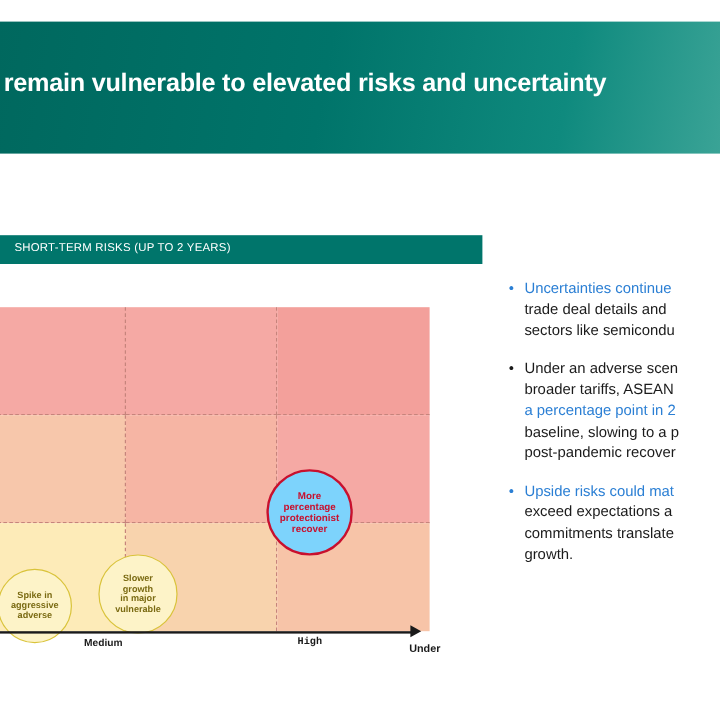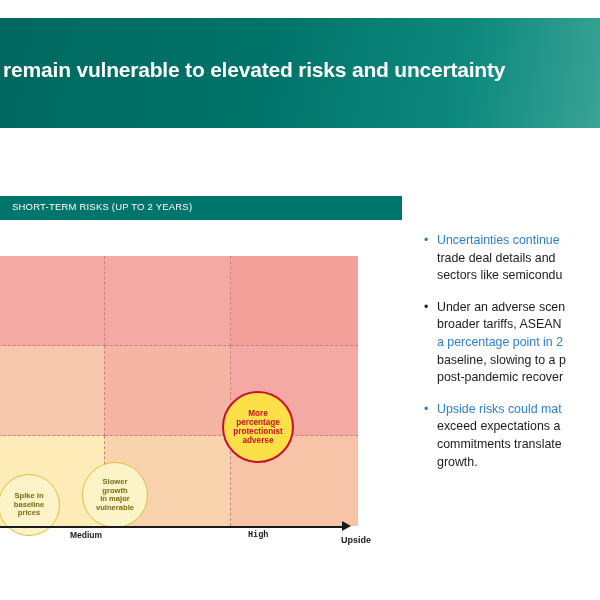--- a/index.html
+++ b/index.html
@@ -125,21 +125,21 @@
     position: absolute;
     border-radius: 50%;
     display: flex;
     align-items: center;
     justify-content: center;
     text-align: center;
     box-sizing: border-box;
     line-height: 1.12;
   }
   .bubble-red {
-    background: #fde047;
+    background: #7dd3fc;
     border: 2px solid #c8102e;
     color: #c8102e;
     font-weight: bold;
     font-size: 8.2px;
   }
   .bubble-yellow {
     background: #fdf3c8;
     border: 1.6px solid #d9c33a;
     color: #7a6a12;
     font-weight: bold;
@@ -201,46 +201,46 @@
       <div class="cell" style="background:#fdebb8;"></div>
       <div class="cell" style="background:#f8d3ad;"></div>
       <div class="cell" style="background:#f7c4a8;"></div>
     </div>
 
     <div class="bubble bubble-red" style="left:244px; top:171px; width:72px; height:72px;">
       <span>
         <span class="line">More</span>
         <span class="line">percentage</span>
         <span class="line">protectionist</span>
-        <span class="line">adverse</span>
+        <span class="line">recover</span>
       </span>
     </div>
 
     <div class="bubble bubble-yellow" style="left:20px; top:254px; width:62px; height:62px;">
       <span>
         <span class="line">Spike in</span>
-        <span class="line">baseline</span>
-        <span class="line">prices</span>
+        <span class="line">aggressive</span>
+        <span class="line">adverse</span>
       </span>
     </div>
 
     <div class="bubble bubble-yellow" style="left:104px; top:242px; width:66px; height:66px;">
       <span>
         <span class="line">Slower</span>
         <span class="line">growth</span>
         <span class="line">in major</span>
         <span class="line">vulnerable</span>
       </span>
     </div>
 
     <div class="axis-x"></div>
     <div class="axis-x-arrow"></div>
     <div class="tick tick-medium">Medium</div>
     <div class="tick tick-high">High</div>
-    <div class="axis-label-impact">Upside</div>
+    <div class="axis-label-impact">Under</div>
   </div>
 </div>
 
 <div class="bullets">
 
   <div class="bullet">
     <span class="dot dot-blue">•</span>
     <span class="line t-blue">Uncertainties continue</span>
     <span class="line t-dark">trade deal details and</span>
     <span class="line t-dark">sectors like semicondu</span>

